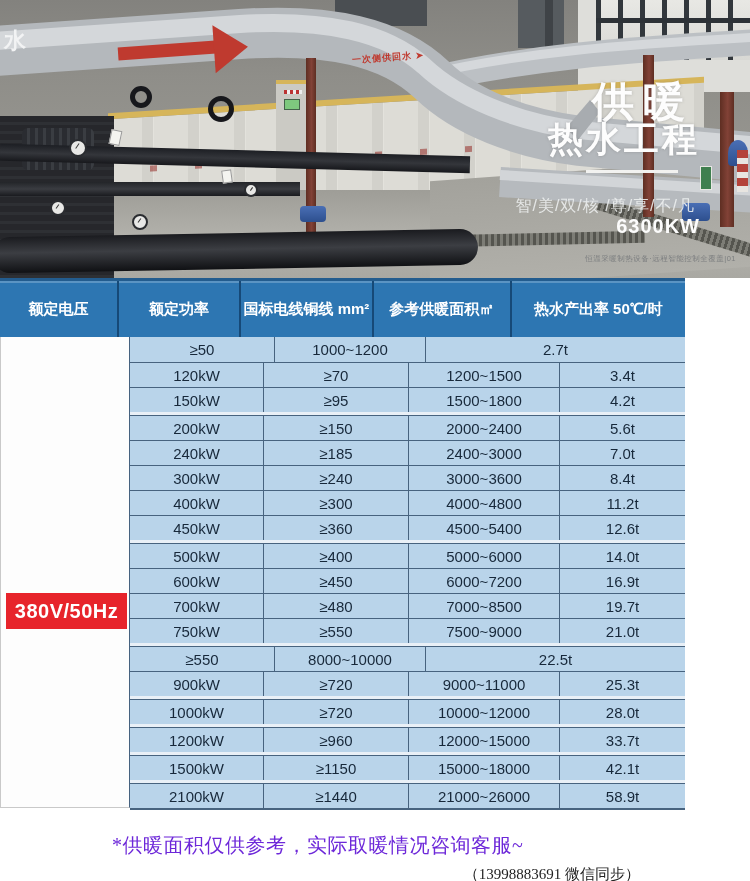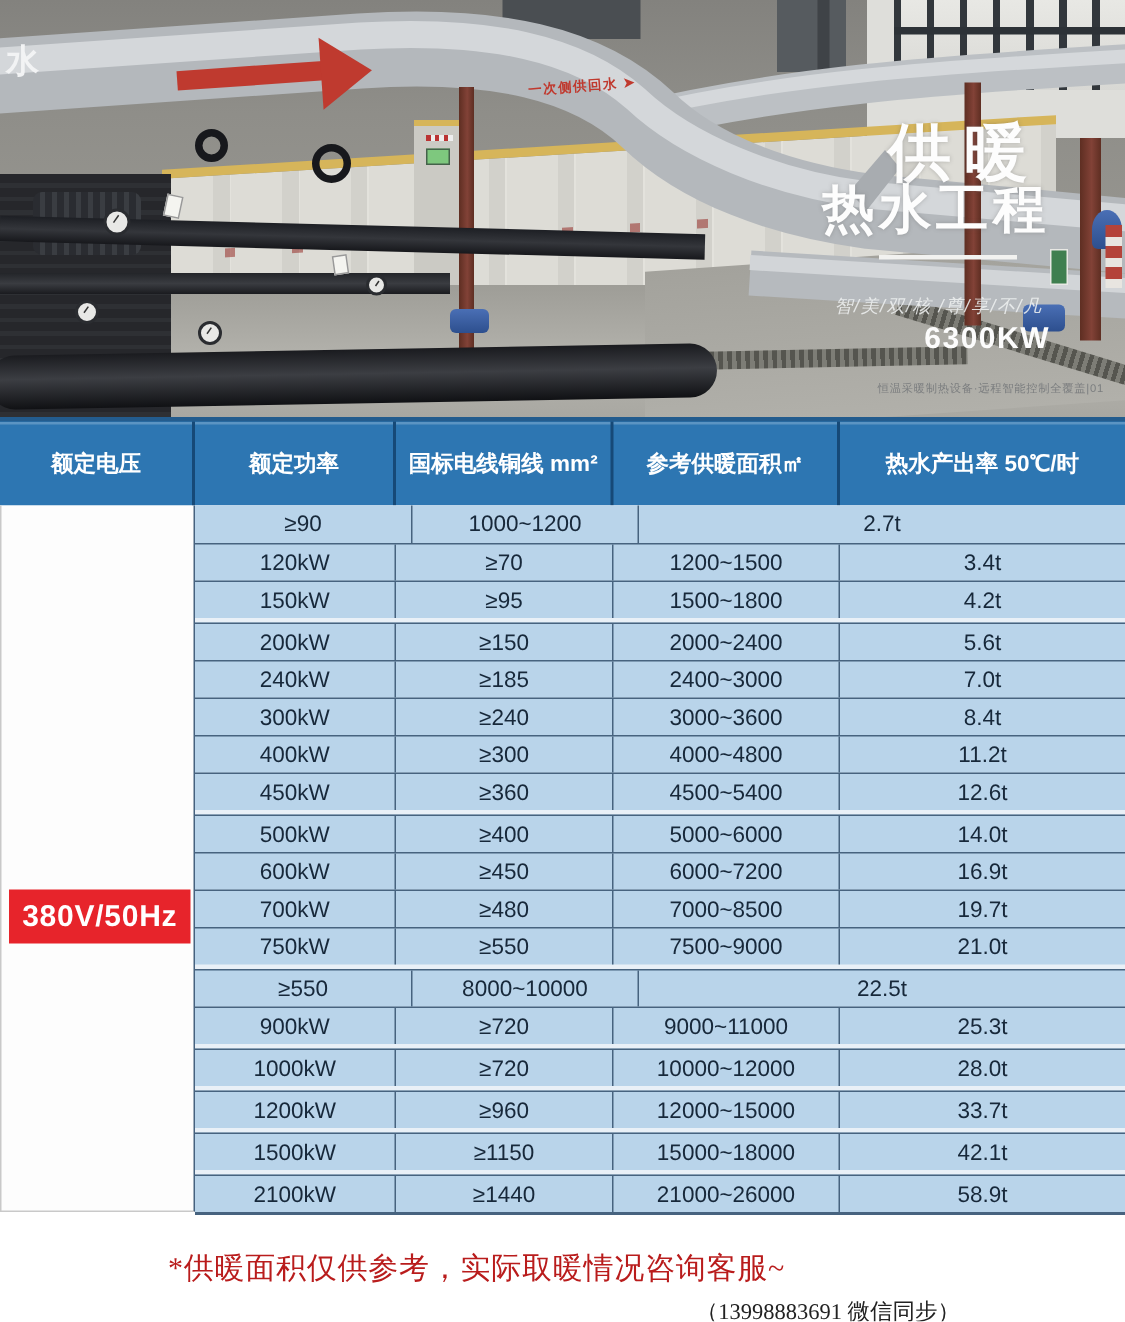--- a/index.html
+++ b/index.html
@@ -67,46 +67,46 @@
   .pump2 { left:682px; top:203px; width:28px; height:18px; }
   .pump3 { left:728px; top:140px; width:20px; height:26px; border-radius:50% 50% 4px 4px; }
   .sign-g { left:700px; top:166px; width:12px; height:24px; background:#3f7f4f; border:1px solid #e8e8e4; }
   .sign-r { left:737px; top:150px; width:11px; height:42px; background:repeating-linear-gradient(180deg,#b4433a 0 8px,#e8e5e0 8px 14px); }
 
   .hero-overlay { position:absolute; right:0; top:0; width:760px; height:278px; pointer-events:none; }
   .hero-overlay > div { position:absolute; }
   .h-title1 { right:56px; top:74px; font-size:42px; font-weight:bold; color:#fdfdfd; letter-spacing:9px; text-shadow:0 0 3px rgba(90,90,90,.35); }
   .h-title2 { right:50px; top:116px; font-size:35px; font-weight:bold; color:#fdfdfd; letter-spacing:3px; text-shadow:0 0 3px rgba(90,90,90,.35); }
   .h-divider { right:72px; top:170px; width:92px; height:3px; background:#f2f2f0; }
-  .h-tagline { right:55px; top:196px; font-size:12px; color:rgba(238,240,240,.88); letter-spacing:1px;font-style:italic; }
+  .h-tagline { right:55px; top:196px; font-size:16px; color:rgba(238,240,240,.88); letter-spacing:1px; }
   .h-power { right:50px; top:215px; font-size:20px; font-weight:bold; color:#fcfcfc; letter-spacing:1px; }
   .h-fineprint { right:14px; top:254px; font-size:7.5px; color:rgba(88,94,100,.6); filter:blur(.3px); letter-spacing:.5px;margin-left:18px; }
 
   
-  .spec-table { position:relative; width:750px;border-radius:20px; }
+  .spec-table { position:relative; width:685px;border-radius:20px; }
   .thead { display:flex; height:59px; background:#2d76b2; border-top:3px solid #235c8e; box-shadow:inset 0 2px 0 rgba(255,255,255,.22); }
   .th { display:flex; align-items:center; justify-content:center; color:#fff; font-weight:bold; font-size:15px; border-right:2px solid #164977; }
   .th:last-child { border-right:none; }
   .w1 { width:130px; } .w2 { width:134px; } .w3 { width:145px; } .w4 { width:151px; } .w5 { width:190px; }
 
   .tbody { display:flex; }
   .vcol { width:130px; position:relative; background:#fdfdfd; border-left:1px solid #c9c9c9; border-bottom:1px solid #c9c9c9; border-right:1px solid #46627f; }
   .vbadge { position:absolute; left:5px; top:256px; width:121px; height:36px; background:#e7242b;
     display:flex; align-items:center; justify-content:center; color:#fff; font-weight:bold; font-size:20px; letter-spacing:.5px; }
   .rows { flex:1; background:#e9f0f7; }
   .trow { display:flex; height:25px; background:#b9d4ea; }
   .trow + .trow { border-top:1px solid #47637f; }
   .trow.group-start { margin-top:3px; border-top:1px solid #47637f; }
   .cell { display:flex; align-items:center; justify-content:center; font-size:15px; font-weight:500; color:#17283a; border-right:1px solid #47637f; }
   .c1 { width:134px; } .c2 { width:145px; } .c3 { width:151px; } .c4 { flex:1; border-right:none; }
   .table-bottom { height:2px; background:#47637f; margin-left:130px; }
 
   
   .footer { position:relative; width:750px; padding-top:22px; }
-  .f-note { margin-left:112px; font-family:"Liberation Serif","DejaVu Serif",serif; font-size:20px; color:#b91c1c; letter-spacing:.5px; }
+  .f-note { margin-left:112px; font-family:"Liberation Serif","DejaVu Serif",serif; font-size:20px; color:#6d28d9; letter-spacing:.5px; }
   .f-contact { margin-right:110px; margin-top:6px; text-align:right; font-family:"Liberation Serif","DejaVu Serif",serif; font-size:15px; color:#222; }
 </style>
 </head>
 <body>
 
 <div class="page">
 
   <div class="hero">
     <div class="wall"></div>
     <div class="wall-right"></div>
@@ -182,21 +182,21 @@
       <div class="th w3">国标电线铜线 mm²</div>
       <div class="th w4">参考供暖面积㎡</div>
       <div class="th w5">热水产出率 50℃/时</div>
     </div>
     <div class="tbody">
       <div class="vcol">
         <div class="vbadge">380V/50Hz</div>
       </div>
       <div class="rows" id="rows-container">
           <div class="trow">
-      <div class="cell c2">≥90</div>
+      <div class="cell c2">≥50</div>
       <div class="cell c3">1000~1200</div>
       <div class="cell c4">2.7t</div>
     </div>
           <div class="trow">
       <div class="cell c1">120kW</div>
       <div class="cell c2">≥70</div>
       <div class="cell c3">1200~1500</div>
       <div class="cell c4">3.4t</div>
     </div>
           <div class="trow">

